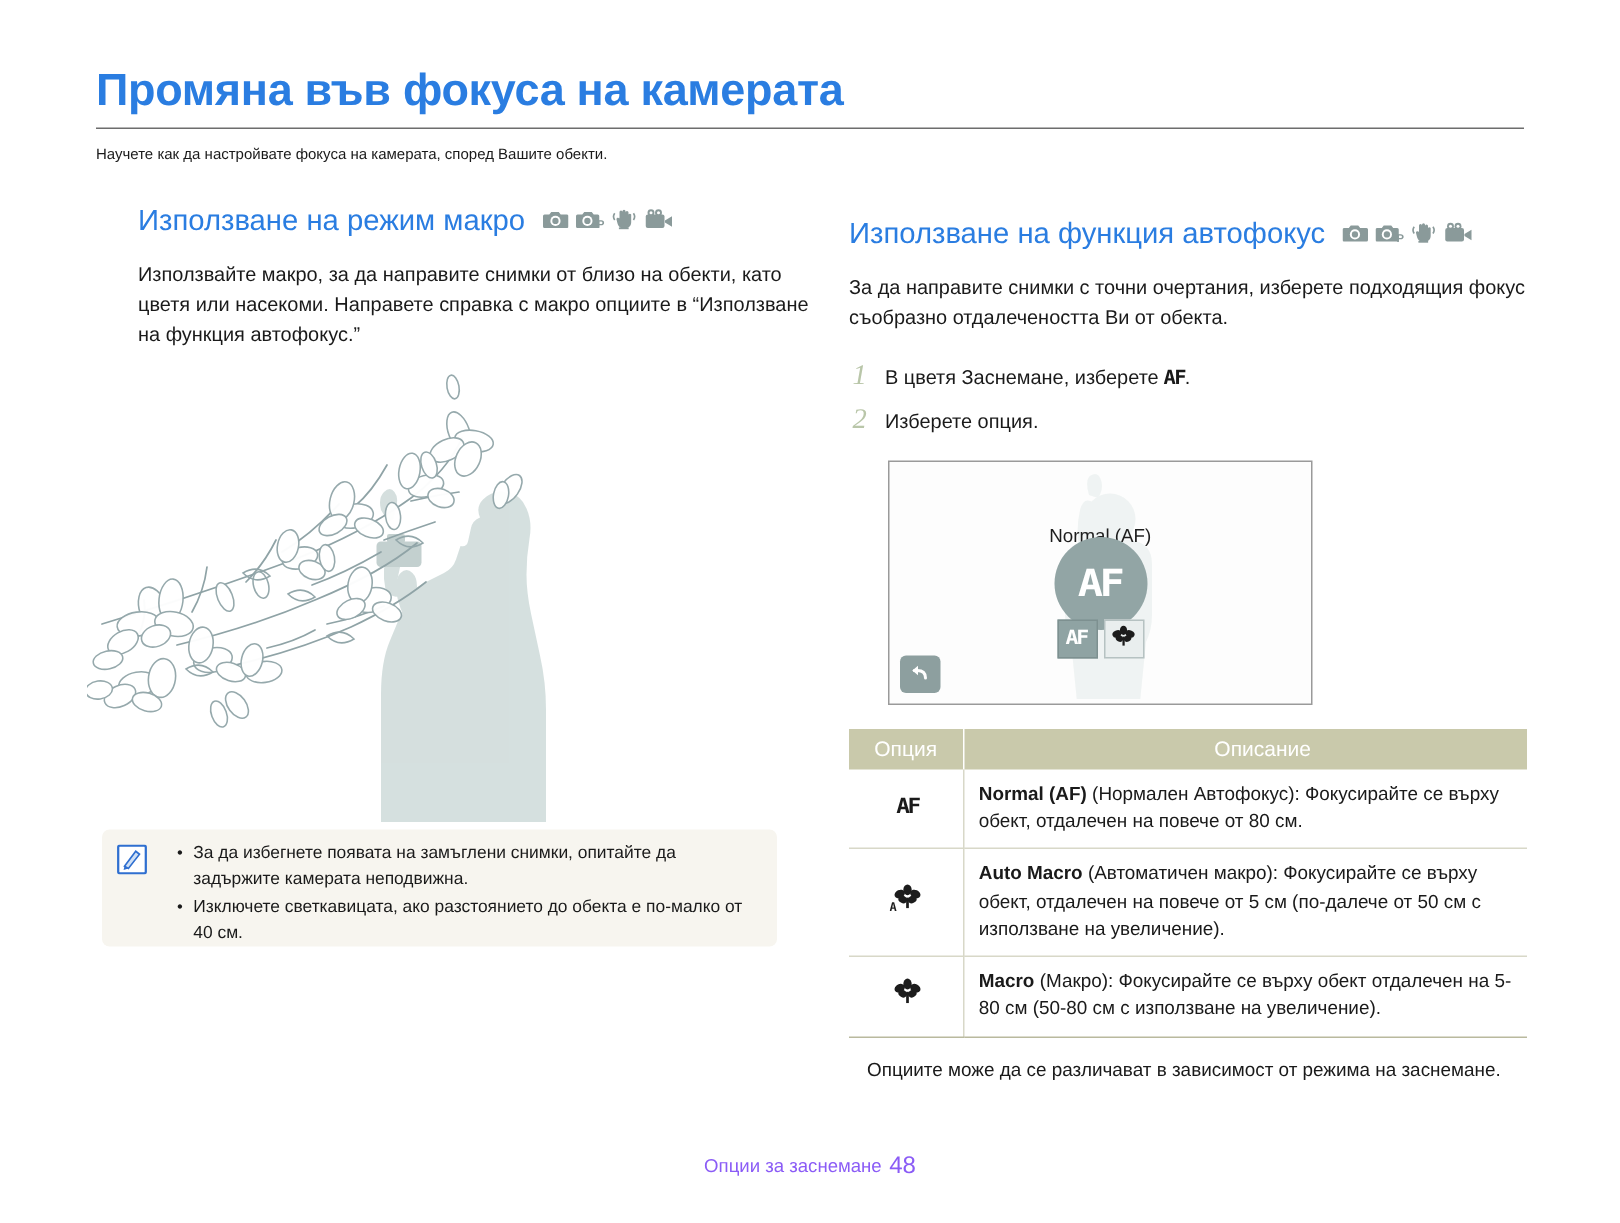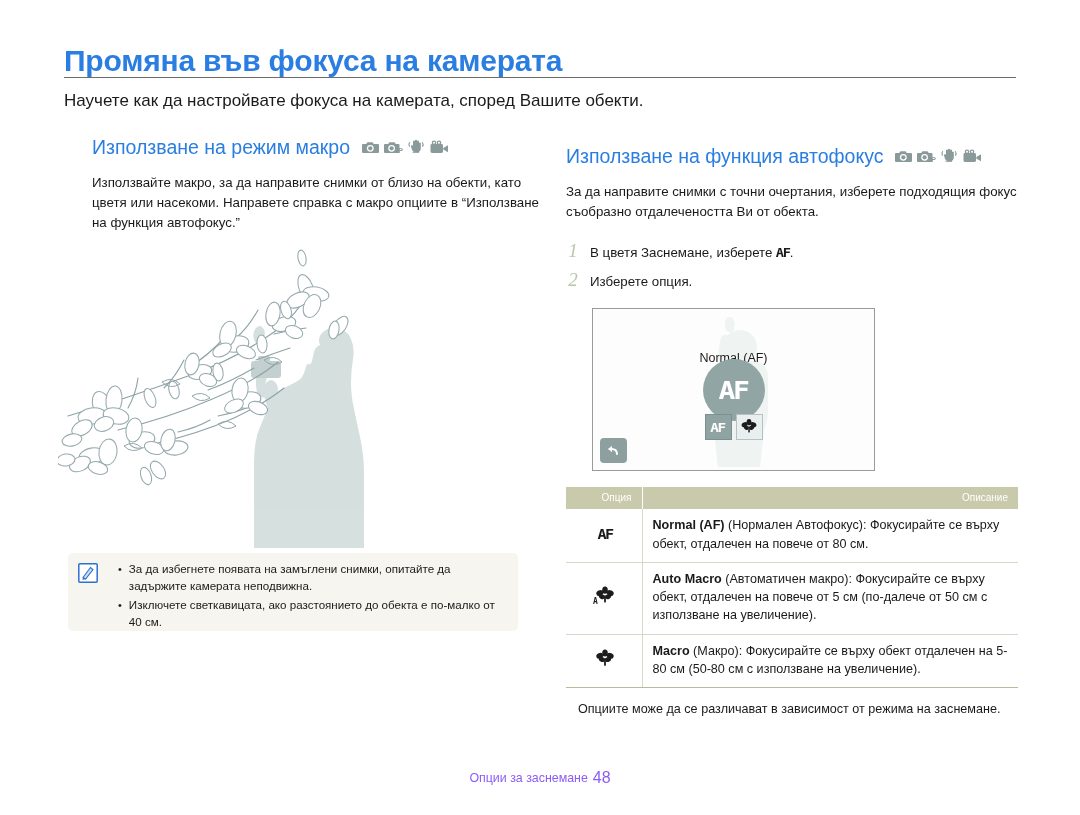--- a/index.html
+++ b/index.html
@@ -17,27 +17,27 @@
   .page { position: relative; width: 1080px; height: 815px; }
 
   
   .title-block { position: absolute; left: 64px; top: 44px; width: 952px; }
   .page-title {
     font-size: 30px;
     font-weight: bold;
     color: #2a7de1;
     letter-spacing: -0.2px;
     line-height: 1.1;
-    margin: 0 0 0 0;
+    margin: 0 0 8px 0;
     white-space: nowrap;
   }
   .title-rule {
     height: 1px; background: #6d6d6d; width: 952px; margin-bottom: 11px;
   }
-  .intro-text { font-size: 17px; color: #1a1a1a; line-height: 1.45; }
+  .intro-text { font-size: 10px; color: #1a1a1a; line-height: 1.45; }
 
   
   .col-left  { position: absolute; left: 64px;  top: 136px; width: 460px; margin-left: 28px; }
   .col-right { position: absolute; left: 566px; top: 145px; width: 452px; }
 
   .section-head {
     display: flex; align-items: center; gap: 12px;
     margin-bottom: 14px;
   }
   .section-title {
@@ -119,22 +119,22 @@
     display: flex; align-items: center; justify-content: center;
     color: #ffffff; font-size: 15px; line-height: 1;
   }
 
   
   .opt-table { margin-top: 16px; width: 452px; border-collapse: collapse; }
   .opt-table th {
     background: #c9c9ab;
     color: #ffffff;
     font-weight: normal;
-    font-size: 10px;
-    text-align: right;
+    font-size: 14px;
+    text-align: center;
     padding: 5px 10px 6px 10px;
     border-right: 1px solid #ffffff;
   }
   .opt-table th:last-child { border-right: none; padding-left: 33px; }
   .opt-table th.c-opt { width: 76px; }
   .opt-table td {
     border-bottom: 1px solid #d8d8c8;
     padding: 7px 8px 9px 10px;
     font-size: 12.6px;
     line-height: 1.45;

